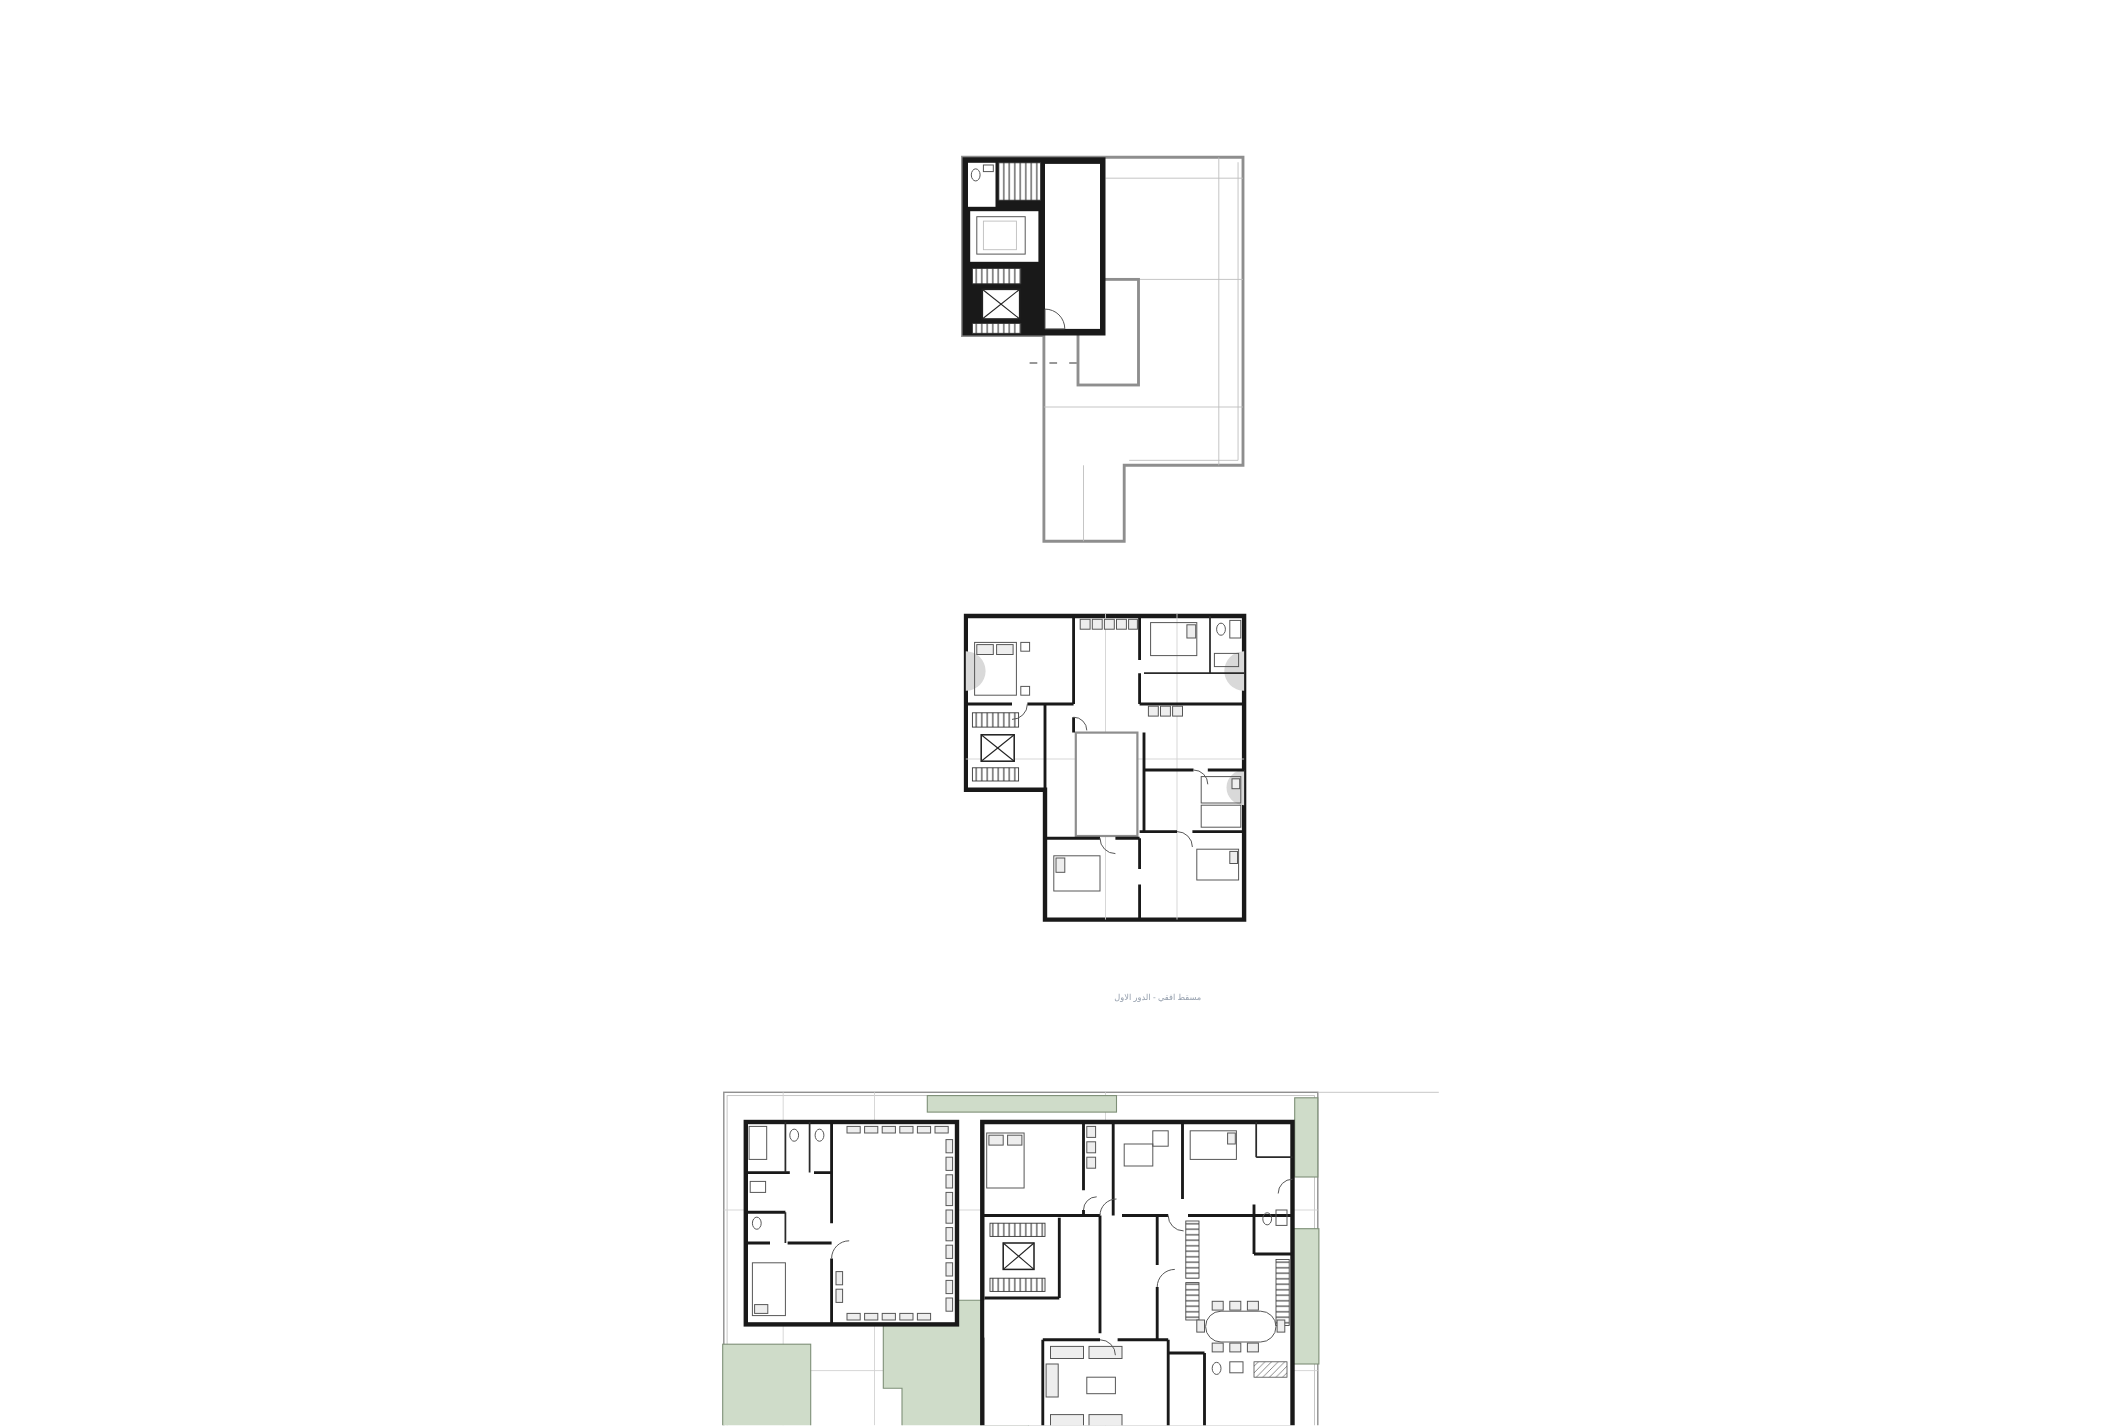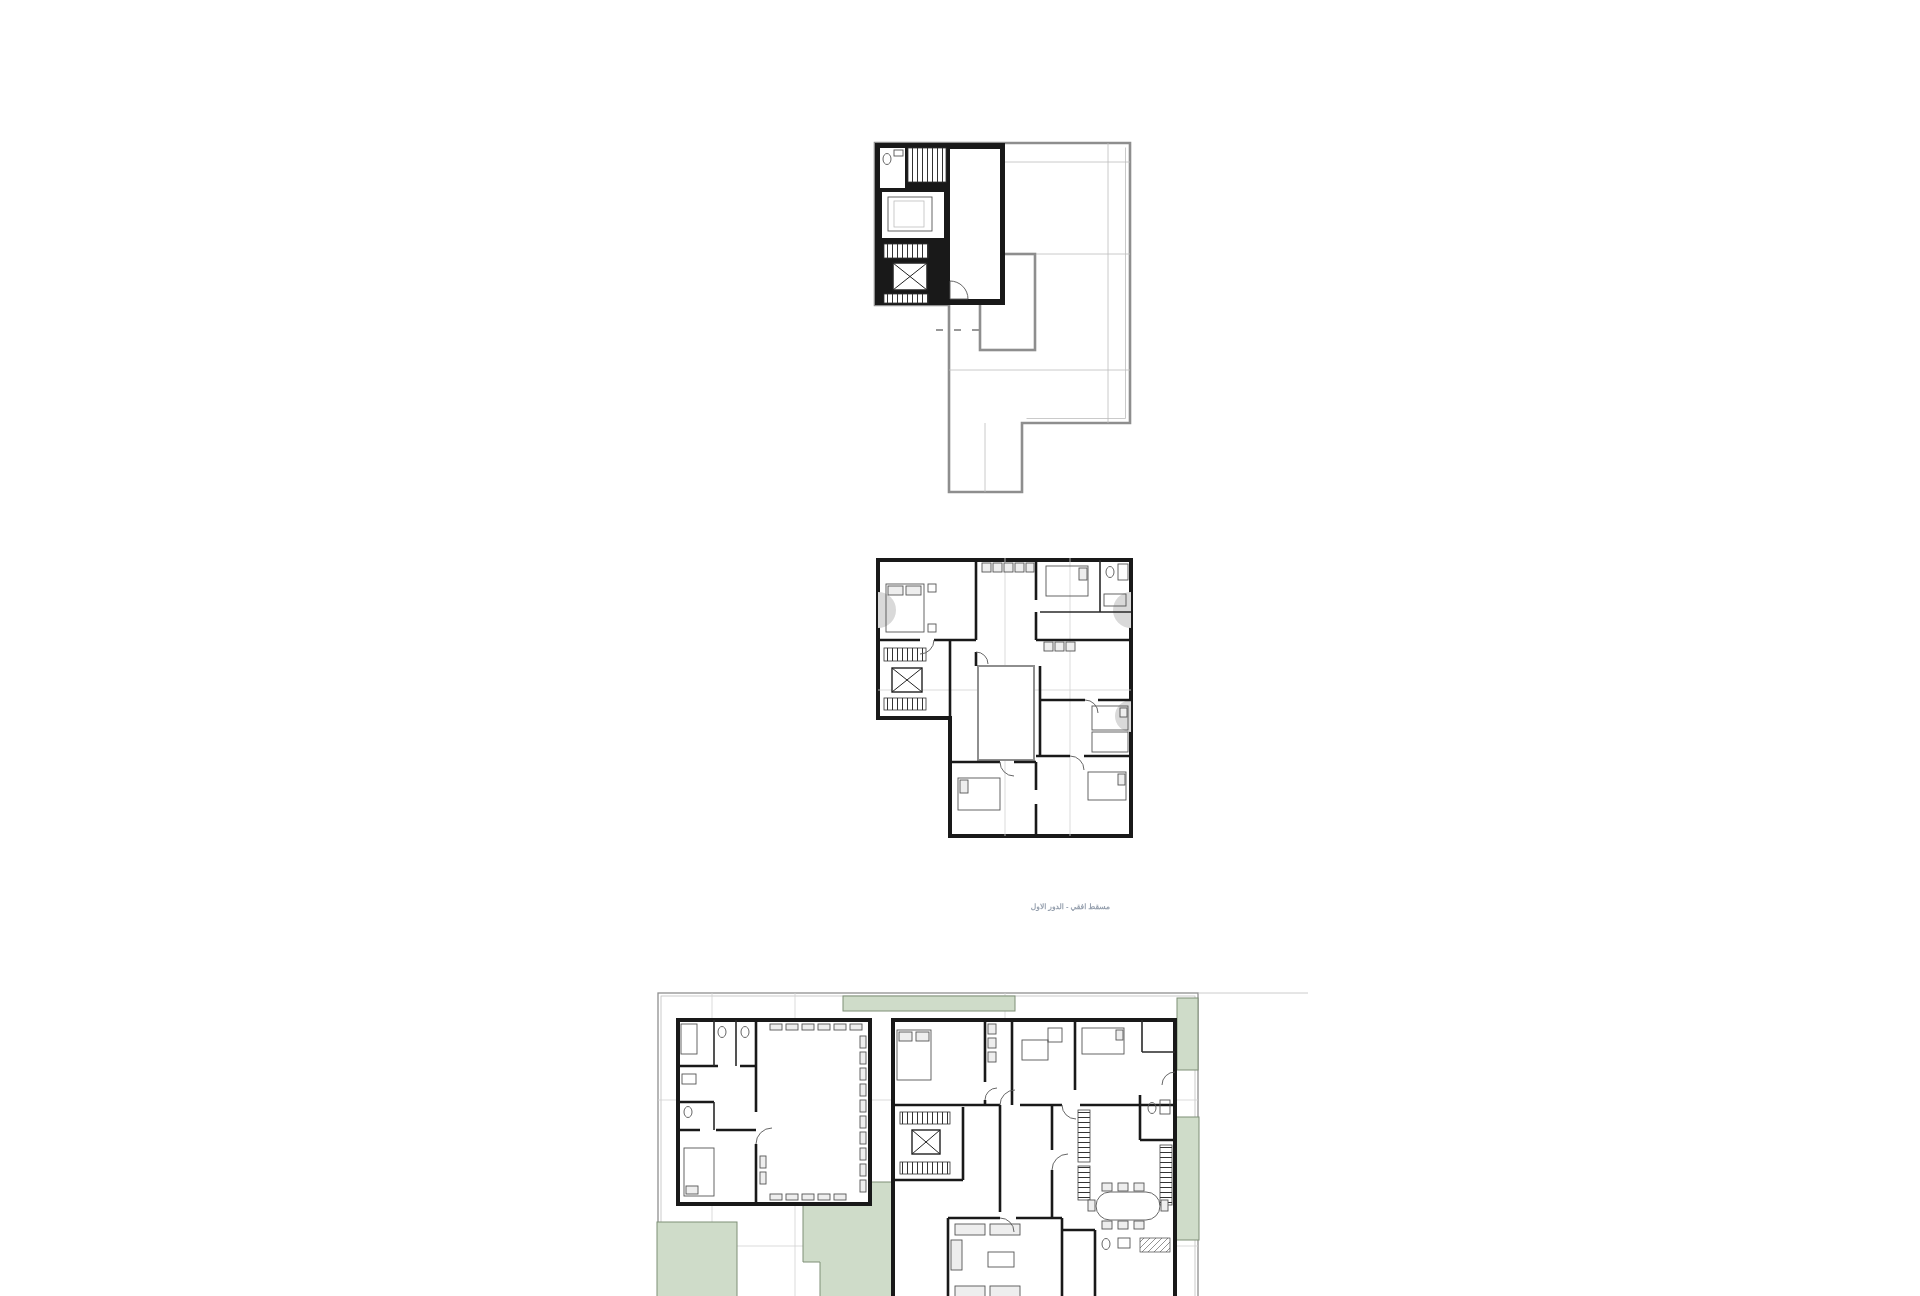--- a/index.html
+++ b/index.html
@@ -19,22 +19,22 @@
   .furn{stroke:#555555;stroke-width:0.9;fill:none;}
   .furnf{stroke:#555555;stroke-width:0.9;fill:#eeeeee;}
   .dash{stroke:#777777;stroke-width:1.4;fill:none;}
   .green{fill:#cfdcc9;stroke:#7e8f77;stroke-width:1;}
   .pool{fill:#ccdac6;stroke:#6f7d69;stroke-width:2;}
   .bound{stroke:#909090;stroke-width:1.3;fill:none;}
   .bound2{stroke:#bfbfbf;stroke-width:0.8;fill:none;}
   .shade{fill:#d9d9d9;stroke:none;}
   #caption{
     position:absolute;left:995px;top:899px;width:115px;height:16px;
-    font-size:7.5px;line-height:16px;text-align:right;color:#96a0ae;
-    direction:rtl;filter:blur(0.4px);font-weight:bold;
+    font-size:7.5px;line-height:16px;text-align:center;color:#96a0ae;
+    direction:rtl;filter:blur(0.4px);
   }
 </style>
 </head>
 <body>
 
 <svg width="0" height="0" style="position:absolute" aria-hidden="true">
   <defs>
     <pattern id="hv" width="5" height="8" patternUnits="userSpaceOnUse">
       <rect width="5" height="8" fill="#ffffff"></rect>
         <line x1="2.5" y1="0" x2="2.5" y2="8" stroke="#333333" stroke-width="1"></line>

